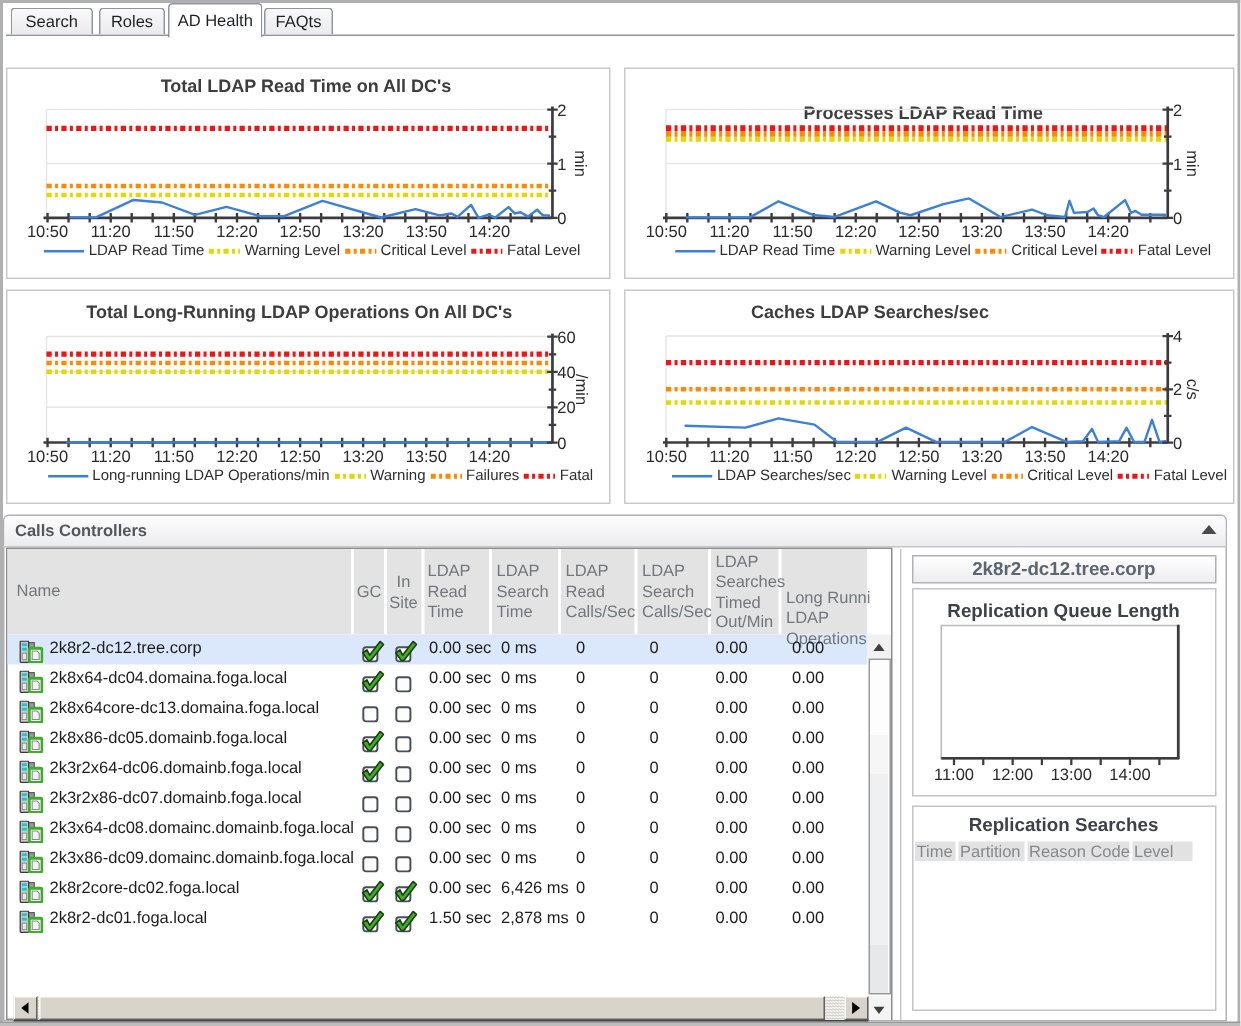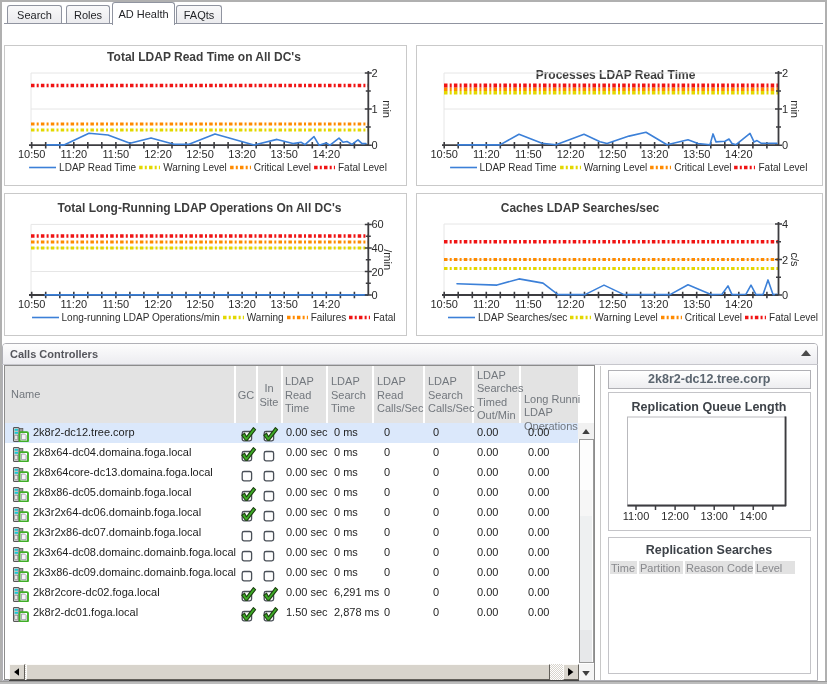--- a/index.html
+++ b/index.html
@@ -443,21 +443,21 @@
 <div class="cell" style="left:33px;top:586px">2k8r2core-dc02.foga.local</div>
 <svg class="abs" style="left:240.8px;top:586.8px" width="16" height="16" viewBox="0 0 16 16">
     <rect x="1.2" y="4.5" width="9.4" height="9.4" rx="1.8" fill="#fdfdfd" stroke="#494f57" stroke-width="1.3"></rect>
     <path d="M0.8 8.2 L3.6 6.2 L5.4 9.8 L12.4 0.6 L14.6 2.6 L6.2 13.4 L4.4 13.2 Z" fill="#3fae27" stroke="#1d3f12" stroke-width="1.1" stroke-linejoin="round"></path>
   </svg>
 <svg class="abs" style="left:262.8px;top:586.8px" width="16" height="16" viewBox="0 0 16 16">
     <rect x="1.2" y="4.5" width="9.4" height="9.4" rx="1.8" fill="#fdfdfd" stroke="#494f57" stroke-width="1.3"></rect>
     <path d="M0.8 8.2 L3.6 6.2 L5.4 9.8 L12.4 0.6 L14.6 2.6 L6.2 13.4 L4.4 13.2 Z" fill="#3fae27" stroke="#1d3f12" stroke-width="1.1" stroke-linejoin="round"></path>
   </svg>
 <div class="cell" style="left:286px;top:586px">0.00 sec</div>
-<div class="cell" style="left:334px;top:586px">6,291 ms</div>
+<div class="cell" style="left:334px;top:586px">6,426 ms</div>
 <div class="cell" style="left:384px;top:586px">0</div>
 <div class="cell" style="left:433px;top:586px">0</div>
 <div class="cell" style="left:477px;top:586px">0.00</div>
 <div class="cell" style="left:528px;top:586px">0.00</div>
 <svg class="abs" style="left:12px;top:607px" width="17" height="15" viewBox="0 0 17 16">
     <rect x="6" y="1.5" width="5" height="13" fill="#9a9a9a" stroke="#555" stroke-width="0.8"></rect>
     <rect x="1" y="0.5" width="6" height="15" rx="0.5" fill="#c9c9c9" stroke="#3a3a3a" stroke-width="0.9"></rect>
     <rect x="2.2" y="2" width="3.6" height="2" fill="#19c8d2"></rect>
     <rect x="2.2" y="5.2" width="3.6" height="2" fill="#19c8d2"></rect>
     <rect x="2.4" y="9" width="3.2" height="4.5" fill="#e8e8e8" stroke="#777" stroke-width="0.5"></rect>

